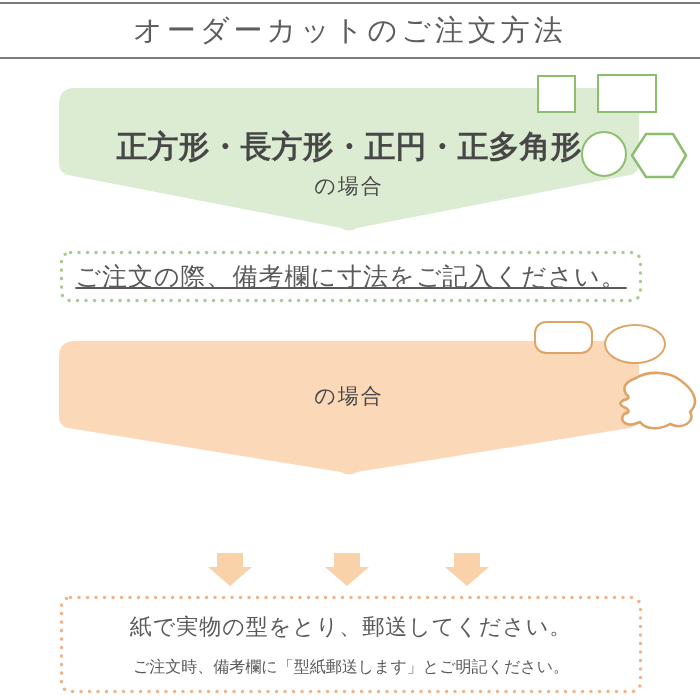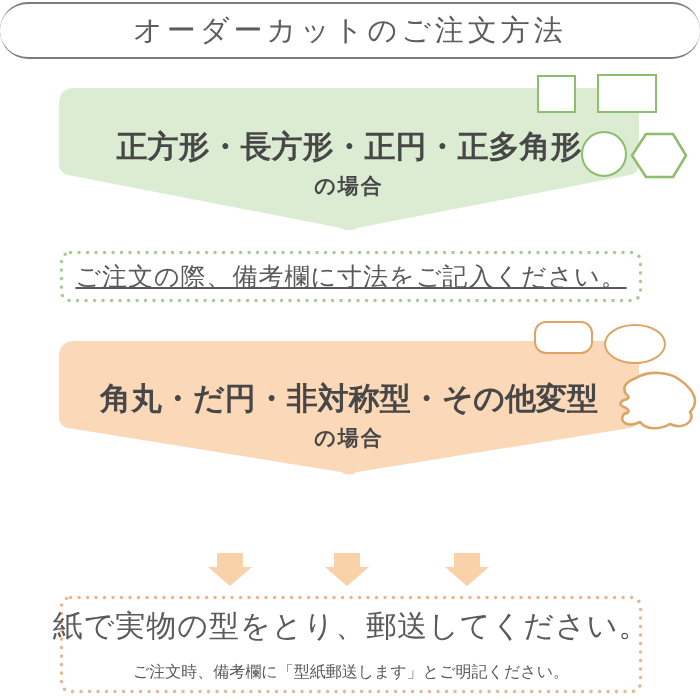--- a/index.html
+++ b/index.html
@@ -6,52 +6,52 @@
   .page{
     position:relative;width:700px;height:700px;background:#ffffff;overflow:hidden;
     font-family:"Liberation Sans","DejaVu Sans",sans-serif;color:#4f4f4f;
   }
   .abs{position:absolute;}
 
   
   .header{
     left:0;top:2px;width:700px;height:53px;
     border-top:2px solid #7c7c7c;border-bottom:2px solid #7c7c7c;
-    display:flex;align-items:center;justify-content:center;border-radius:28px;
+    display:flex;align-items:center;justify-content:center;
   }
   .header .title{
     font-size:29px;letter-spacing:4px;color:#5d5d5d;font-weight:500;white-space:nowrap;
   }
 
   
   .banner{left:59px;width:580px;}
   .banner svg{display:block;}
   .banner .banner-text{
     position:absolute;left:0;top:0;width:100%;text-align:center;
   }
   .banner h2{
     margin:0;font-size:31px;font-weight:700;color:#474747;letter-spacing:0px;white-space:nowrap;
   }
   .banner .sub{
-    margin:4px 0 0 0;font-size:21px;font-weight:700;color:#474747;letter-spacing:2px;
+    margin:4px 0 0 0;font-size:21px;font-weight:400;color:#474747;letter-spacing:2px;
   }
 
   
   .shape{background:#ffffff;box-sizing:border-box;}
   .g-border{border:2px solid #8cbe6e;}
   .o-border{border:2.5px solid #dda466;}
 
   
   .dotbox{left:59px;width:584px;}
   .dotbox .boxtext{
     position:absolute;left:0;top:0;width:100%;height:100%;
     display:flex;flex-direction:column;align-items:center;justify-content:center;
   }
   .note-main{font-size:25px;color:#5a5a5a;letter-spacing:1px;white-space:nowrap;text-decoration:underline;}
-  .mail-main{font-size:30px;color:#5a5a5a;letter-spacing:1px;white-space:nowrap;text-align:center;}
+  .mail-main{font-size:22px;color:#5a5a5a;letter-spacing:1px;white-space:nowrap;text-align:center;}
   .mail-sub{font-size:16px;color:#5a5a5a;margin-top:15px;letter-spacing:0px;white-space:nowrap;}
 </style>
 </head>
 <body>
 
 <div class="page">
 
   <div class="abs header">
     <div class="title">オーダーカットのご注文方法</div>
   </div>
@@ -80,21 +80,20 @@
     <div class="boxtext">
       <div class="note-main">ご注文の際、備考欄に寸法をご記入ください。</div>
     </div>
   </div>
 
   <div class="abs banner" style="top:341px;height:137px;">
     <svg width="580" height="137" viewBox="0 0 580 137">
       <path d="M16,0 H564 Q580,0 580,16 V76 Q580,85 571,87 L298,131 Q290,136 282,131 L9,87 Q0,85 0,76 V16 Q0,0 16,0 Z" fill="#fbd8b7"></path>
     </svg>
     <div class="banner-text" style="top:37px;">
-      <h2>角丸・だ円・非対称型・その他変型</h2>
       <div class="sub">の場合</div>
     </div>
   </div>
 
   <div class="abs shape o-border" style="left:534px;top:321px;width:59px;height:33px;border-radius:12px;"></div>
   <div class="abs shape o-border" style="left:604px;top:324px;width:62px;height:40px;border-radius:50%;"></div>
   <svg class="abs" style="left:613px;top:371px;" width="86" height="60" viewBox="0 0 86 60">
     <path d="M23,7 C36,-1 57,1 67,9 C81,19 87,31 77,41 C83,51 69,59 57,53
              C47,59 33,59 27,51 C15,57 5,51 11,43 Q19,41 13,37
              Q3,33 11,29 Q19,27 13,23 Q7,13 23,7 Z" fill="#ffffff" stroke="#dda466" stroke-width="2.6" stroke-linejoin="round"></path>

